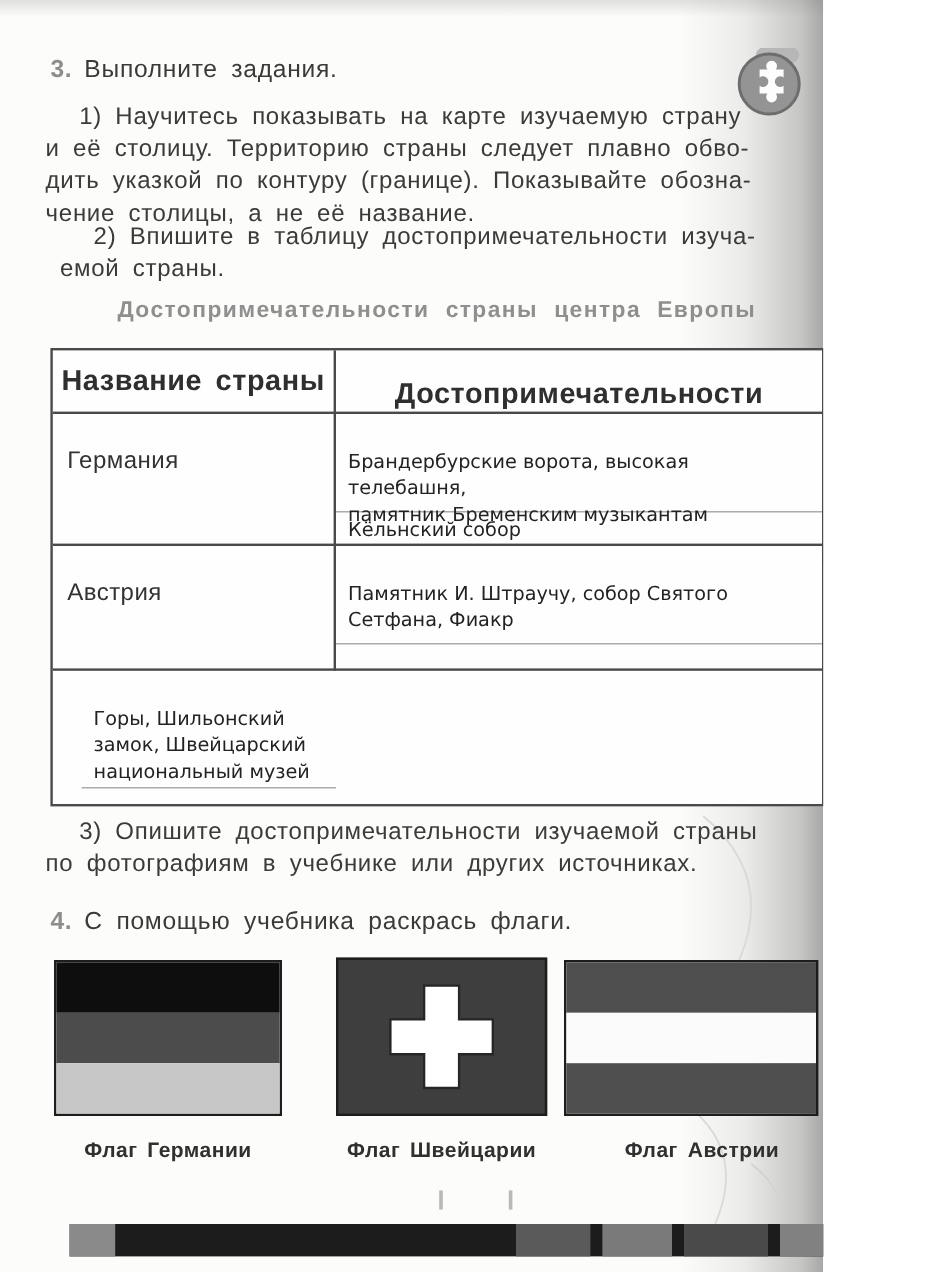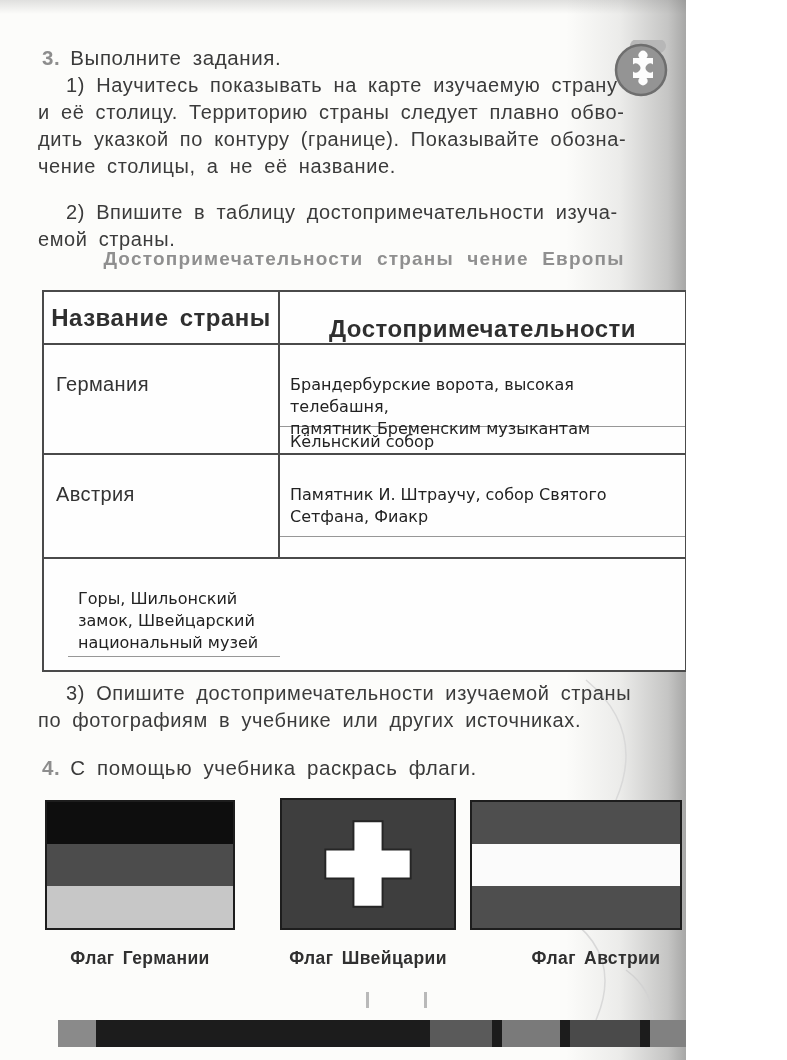--- a/index.html
+++ b/index.html
@@ -65,21 +65,21 @@
   .flag .stripe { flex:1; }
   .flag-de { left:45px; top:800px; width:190px; height:130px; }
   .flag-ch { left:280px; top:798px; width:176px; height:132px; align-items:center; justify-content:center; }
   .flag-at { left:470px; top:800px; width:212px; height:130px; }
   .flag-label {
     position:absolute; top:948px; text-align:center;
     font-weight:bold; font-size:17.5px; color:#303030; letter-spacing:0.4px; word-spacing:3px;
   }
   .lbl-de { left:45px; width:190px; }
   .lbl-ch { left:280px; width:176px; }
-  .lbl-at { left:490px; width:212px; }
+  .lbl-at { left:479px; width:212px; }
 
   
   .page-number {
     position:absolute; top:988px; left:0; width:787px; text-align:right;
     font-weight:bold; font-size:27px; color:#6f6f6f; letter-spacing:2px;
   }
   .pn-tick { position:absolute; top:992px; width:3px; height:16px; background:#b9b9b9; }
   .strip { position:absolute; top:1020px; left:58px; width:672px; height:27px; background:#1c1c1c; }
   .strip-seg { position:absolute; top:0; height:100%; }
 
@@ -105,28 +105,28 @@
     <ellipse cx="40" cy="6" rx="18" ry="10" fill="#b7b7b7"></ellipse>
     <circle cx="33" cy="30" r="25" fill="#949494"></circle>
     <circle cx="33" cy="30" r="25" fill="none" stroke="#6e6e6e" stroke-width="2.5"></circle>
     <path d="M25 18 h6.5 a4.5 4.5 0 1 1 7 0 H45 v6.5 a4.5 4.5 0 1 0 0 7 V38 h-6.5 a4.5 4.5 0 1 1 -7 0 H25 v-6.5 a4.5 4.5 0 1 0 0 -7 z" fill="#fdfdfd"></path>
   </svg>
 
   <div class="task-line" style="top:46px;">
     <span class="task-num">3.</span><span>Выполните задания.</span>
   </div>
 
-  <div class="para indent" style="top:72px;">1) Научитесь показывать на карте изучаемую страну
+  <div class="para indent" style="top:84px;">1) Научитесь показывать на карте изучаемую страну
 и её столицу. Территорию страны следует плавно обво-
 дить указкой по контуру (границе). Показывайте обозна-
 чение столицы, а не её название.</div>
-  <div class="para indent" style="top:199px;">2) Впишите в таблицу достопримечательности изуча-
+  <div class="para indent" style="top:184px;margin-left:12px;">2) Впишите в таблицу достопримечательности изуча-
 емой страны.</div>
 
-  <div class="table-title">Достопримечательности страны чение Европы</div>
+  <div class="table-title">Достопримечательности страны центра Европы</div>
 
   <div class="wtable">
     <div class="cell hcell">Название страны</div>
     <div class="cell hcell last-col">Достопримечательности</div>
 
     <div class="cell country">Германия</div>
     <div class="cell entry last-col">
       <div class="entry-top">Брандербурские ворота, высокая телебашня,
 памятник Бременским музыкантам</div>
       <div class="entry-bottom">Кёльнский собор</div>

